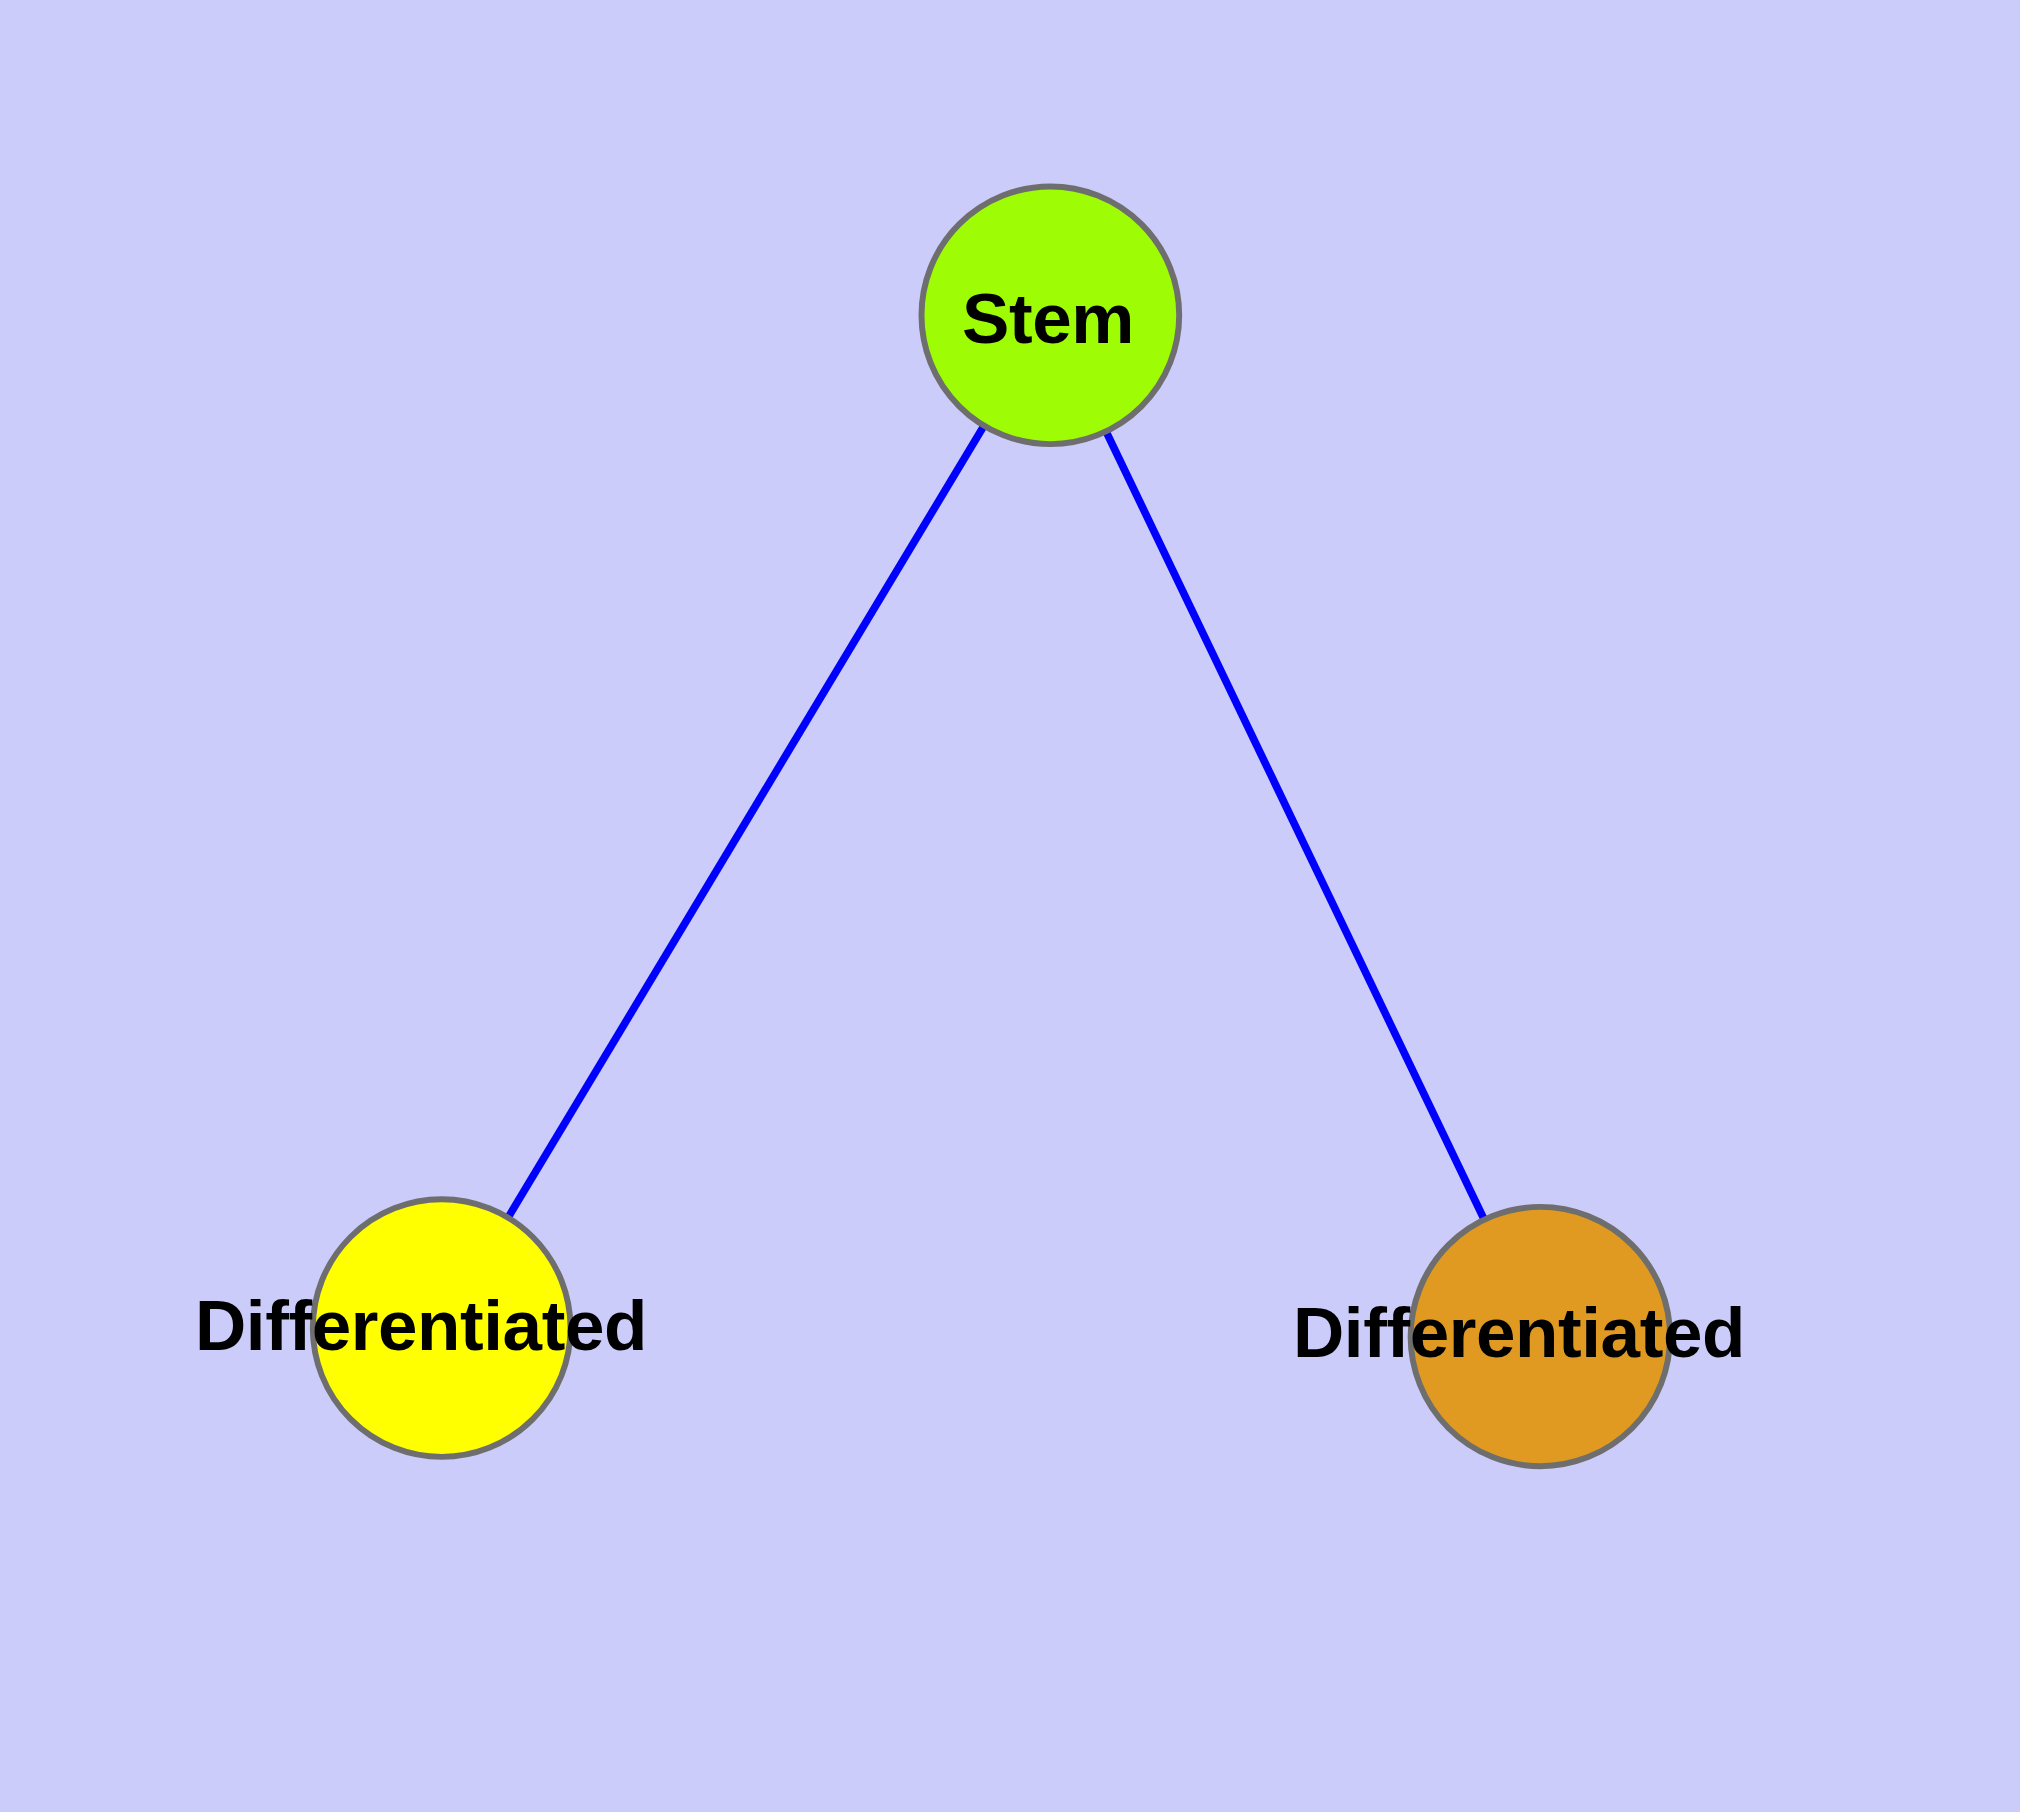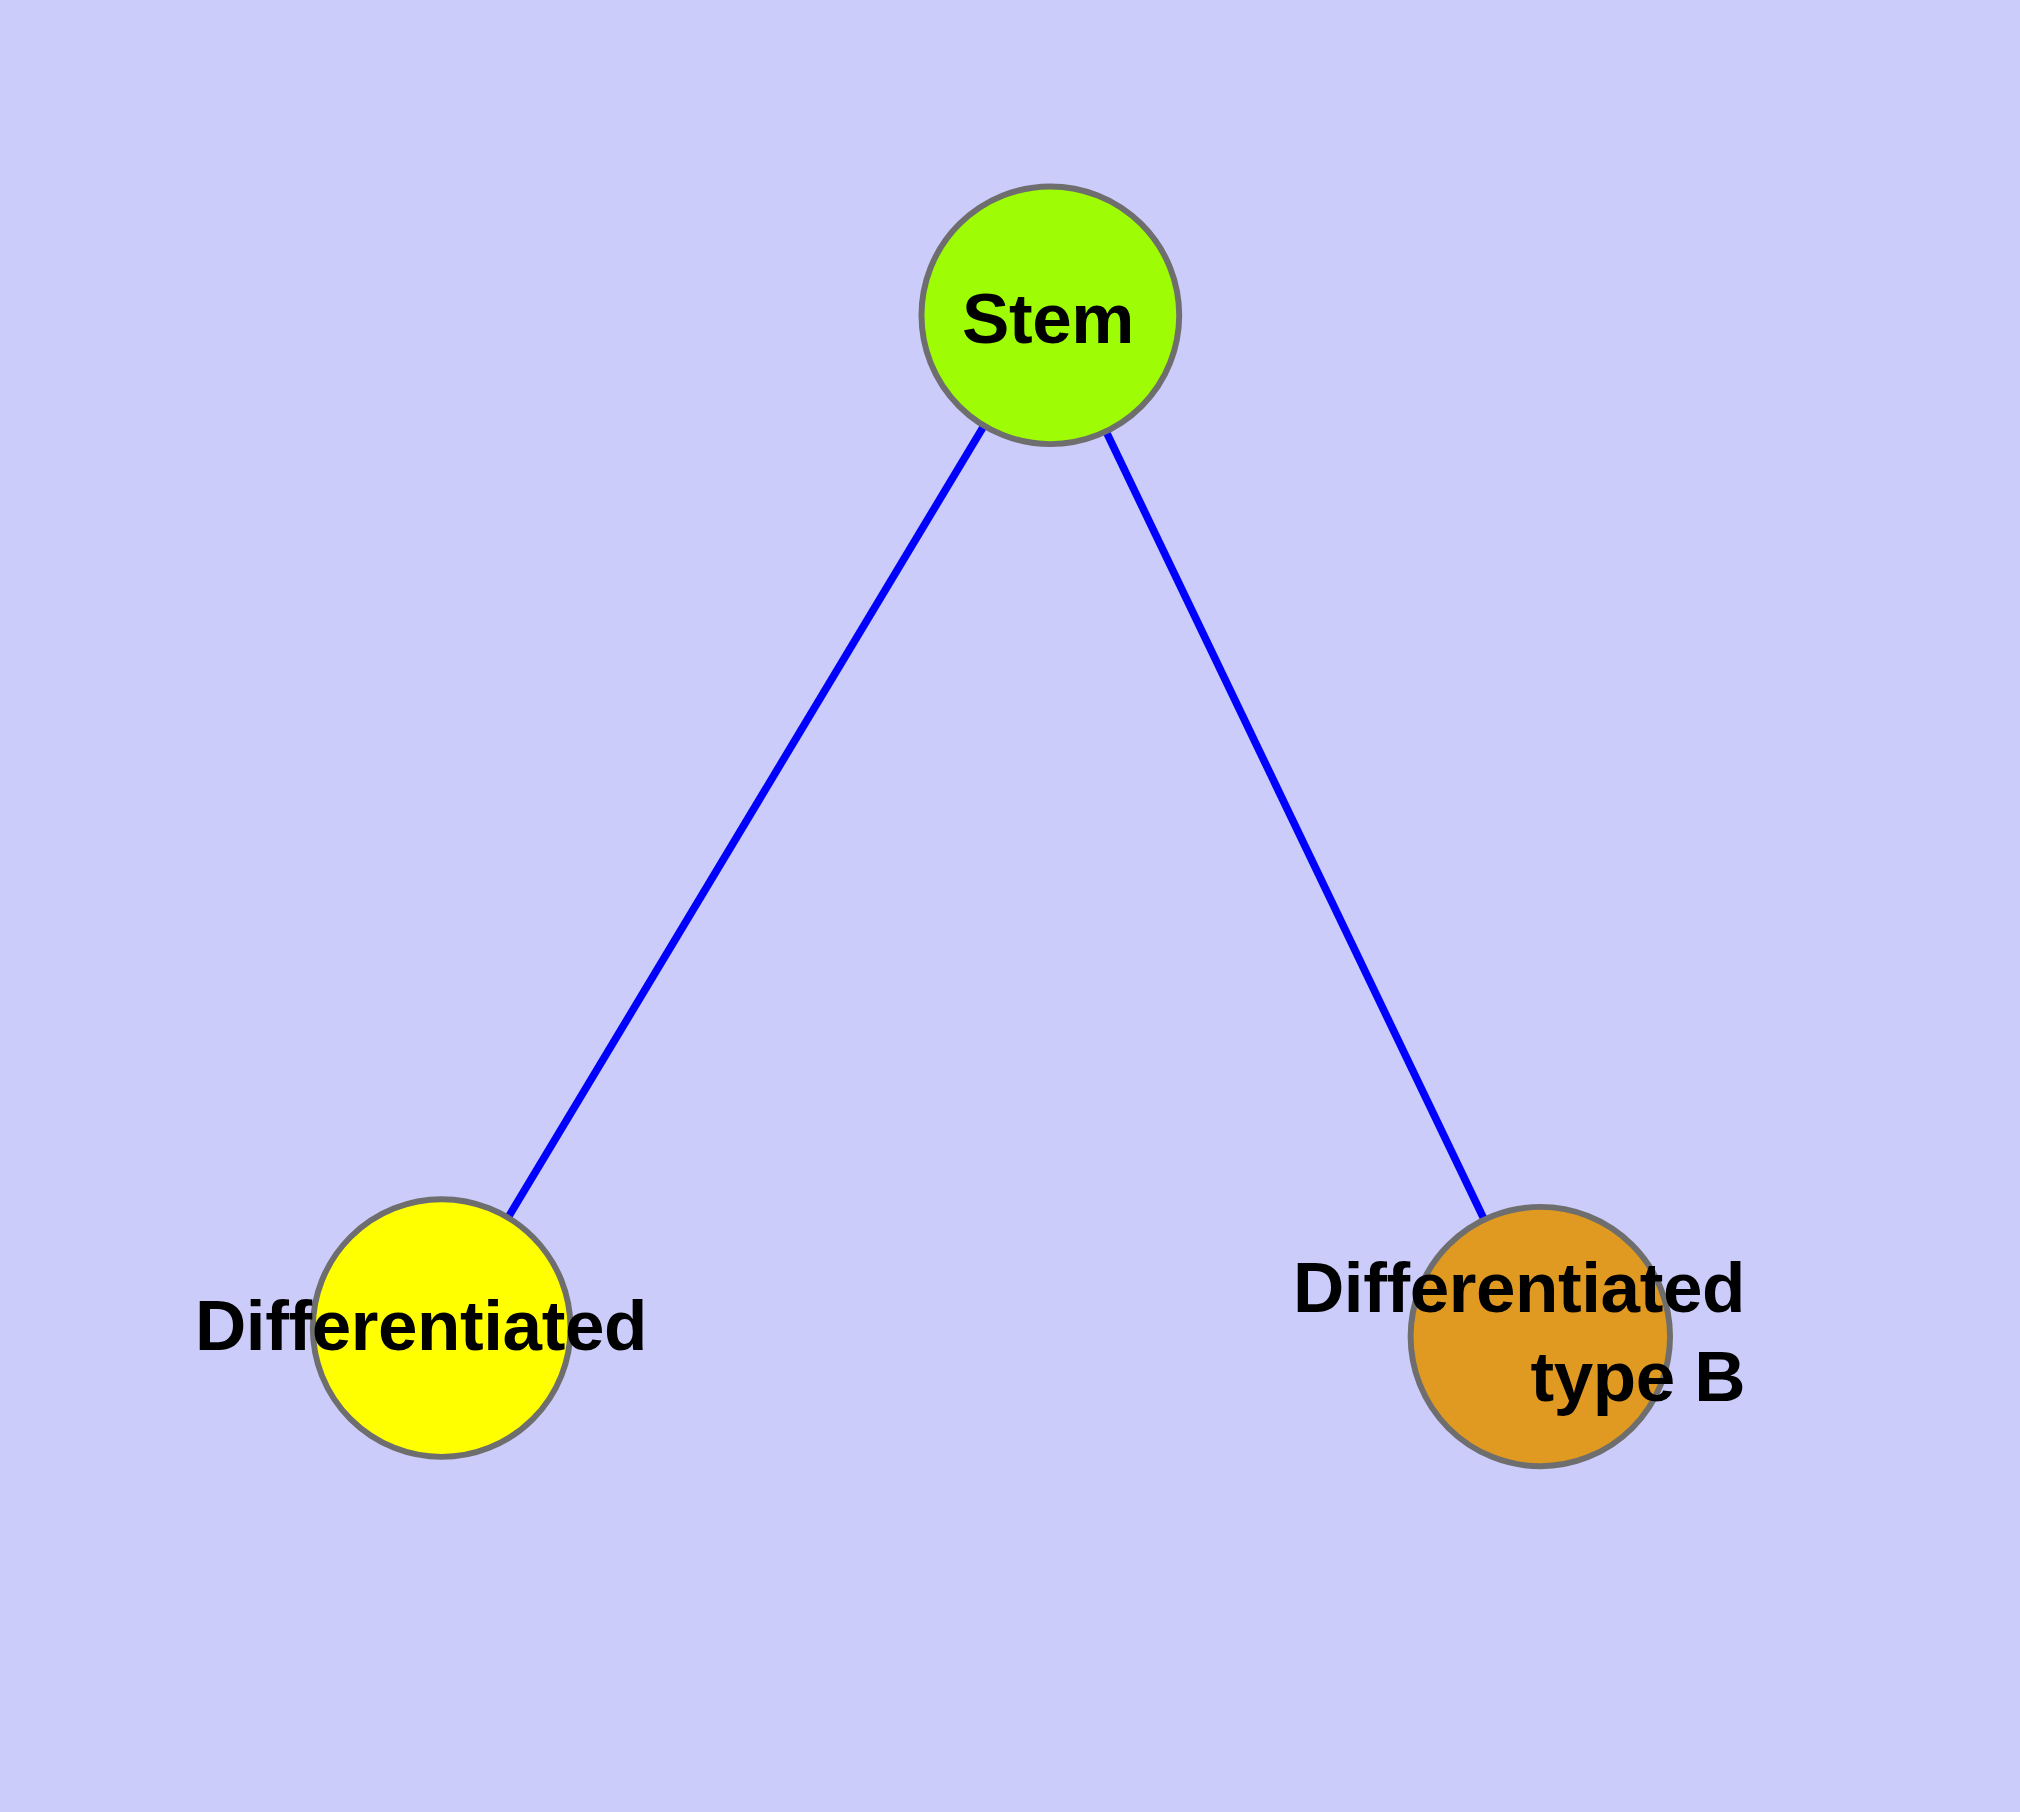--- a/index.html
+++ b/index.html
@@ -34,21 +34,21 @@
     fill: none;
   }
   .node-label {
     position: absolute;
     color: #000000;
     font-family: "Liberation Sans", sans-serif;
     font-weight: bold;
     font-size: 71px;
     line-height: 89px;
     white-space: nowrap;
-    text-align: right;
+    text-align: center;
     transform: translate(-50%, -50%);
     pointer-events: none;
     letter-spacing: -0.4px;
   }
 </style>
 </head>
 <body>
 
 <div id="canvas-root">
   <svg id="graph-svg" viewBox="0 0 2384 2138" preserveAspectRatio="none" aria-hidden="true">
@@ -64,17 +64,16 @@
   </svg>
   <div id="labels-layer">
       <div class="node-label" style="left: 1048px; top: 318px; color: rgb(0, 0, 0);">
         <div>Stem</div>
       </div>
       <div class="node-label" style="left: 421px; top: 1325px; color: rgb(0, 0, 0);">
         <div>Differentiated</div>
       </div>
       <div class="node-label" style="left: 1519px; top: 1332px; color: rgb(0, 0, 0);">
         <div>Differentiated</div>
-        <div>type B</div>
       </div>
     </div>
 </div>
 
 
 </body></html>

